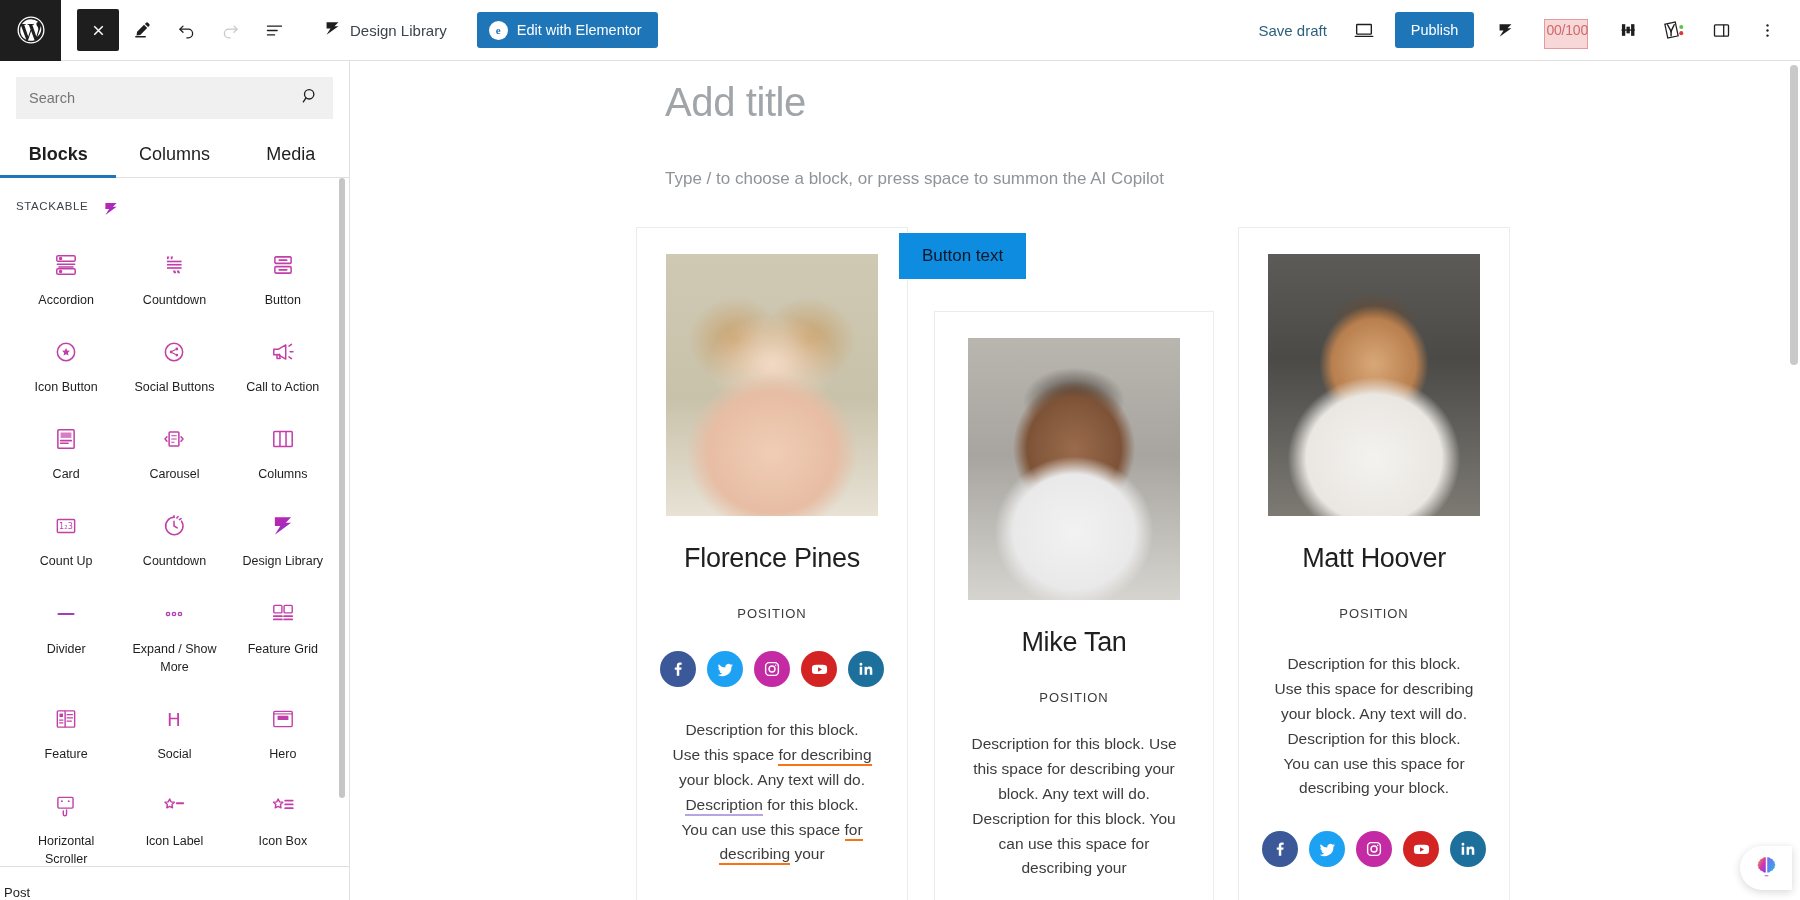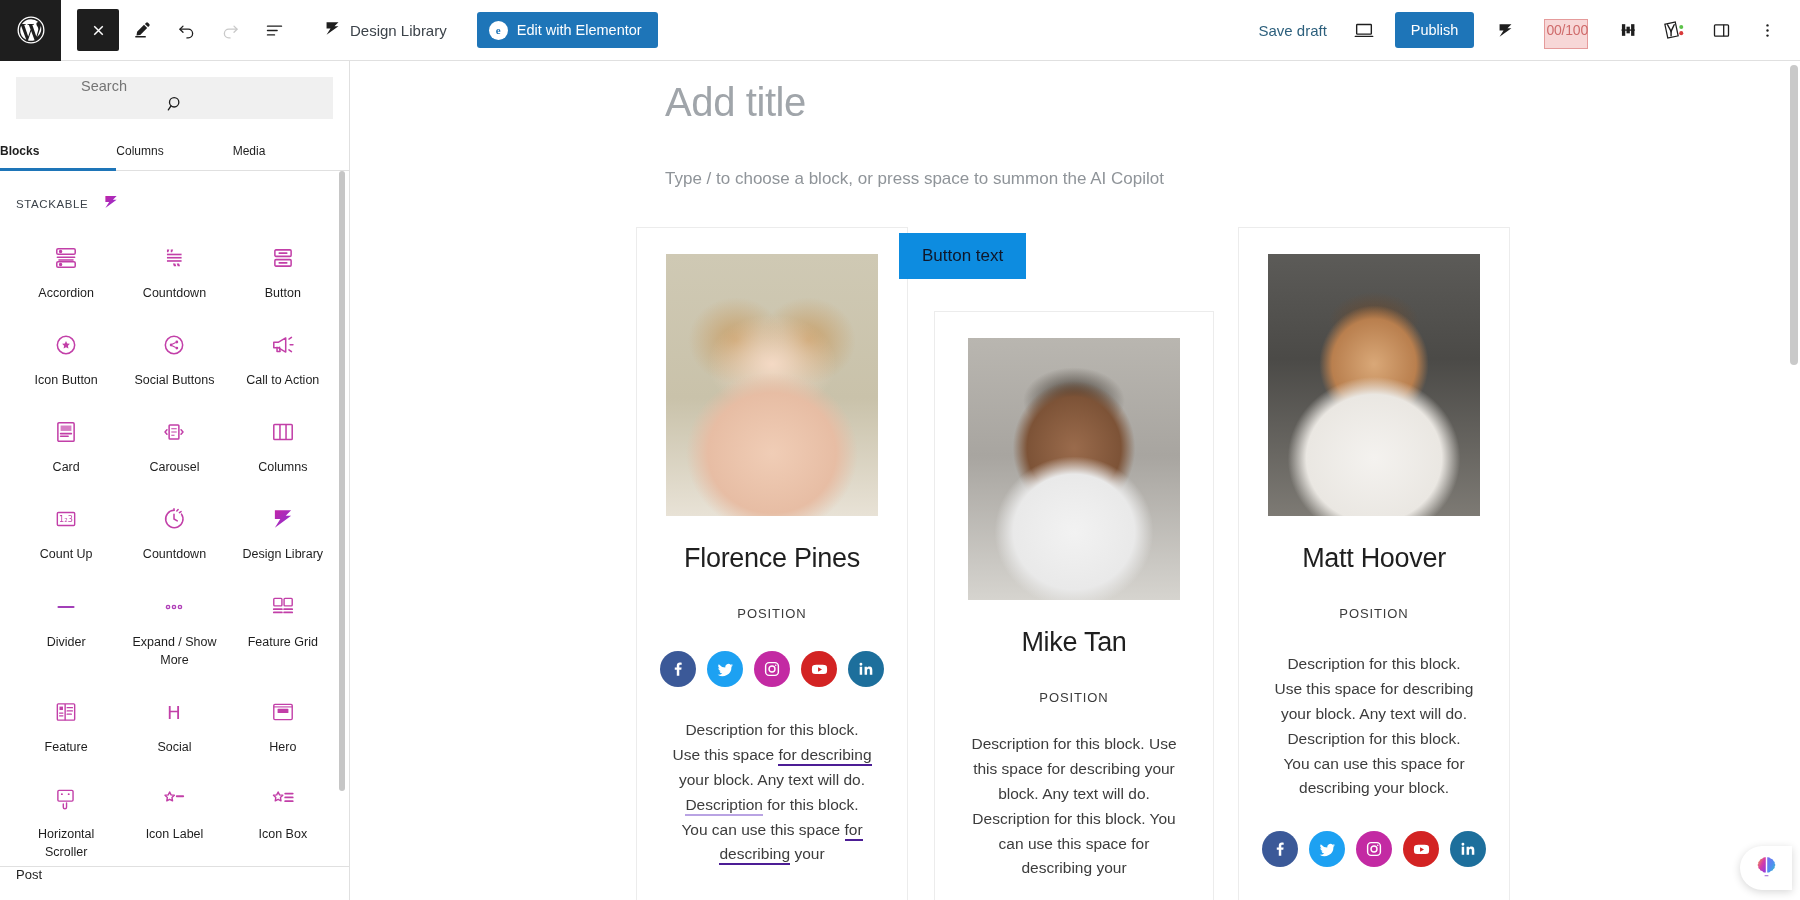--- a/index.html
+++ b/index.html
@@ -101,51 +101,50 @@
     display: flex; flex-direction: column;
     z-index: 30;
   }
   .search-wrap { padding: 16px 16px 0 16px; }
   .search-box {
     position: relative;
     background: #f0f0f0;
     border: 1px solid #f0f0f0;
     height: 42px; display: flex; align-items: center;
     padding: 0 12px;
-    flex-direction: column;
   }
   .search-box input {
     flex: 1; border: none; background: transparent;
     font-size: 14.5px; color: #1e1e1e; outline: none;
     font-family: "Liberation Sans", sans-serif;
   }
   .search-box input::placeholder { color: #757575; }
   .search-icon { flex: 0 0 auto; color: #1e1e1e; display: block; }
 
   .tabs {
     display: flex; border-bottom: 1px solid #e0e0e0;
     margin-top: 12px;
   }
   .tab {
-    flex: 1; padding: 13px 0 12px 0;
-    font-size: 12px; color: #1e1e1e; cursor: pointer;
+    flex: 1; text-align: center; padding: 13px 0 12px 0;
+    font-size: 18px; color: #1e1e1e; cursor: pointer;
     position: relative; font-weight: 400;
   }
   .tab.active { font-weight: 600; }
   .tab.active::after {
     content: ''; position: absolute; left: 0; right: 0; bottom: -1px;
     height: 3px; background: #1e75b8;
   }
 
   .blocks-scroll {
     flex: 1; overflow: hidden; position: relative;
     padding: 0 0 0 0;
   }
   .section-head {
-    display: flex; align-items: center; gap: 14px;
+    display: flex; gap: 14px;
     padding: 22px 0 10px 16px;
   }
   .section-head .lbl {
     font-size: 11.5px; letter-spacing: 0.6px; color: #3c434a; font-weight: 400;
   }
 
   .block-grid {
     display: grid; grid-template-columns: repeat(3, 1fr);
     padding: 6px 12px 0 12px;
     row-gap: 6px;
@@ -169,21 +168,21 @@
     position: absolute; right: 2px; top: 0;
     width: 6px; height: 620px;
     background: #c6c6c6; border-radius: 3px;
   }
   .sb-track {
     position: absolute; right: 2px; top: 0; bottom: 0; width: 6px;
   }
 
   .sidebar-footer {
     height: 34px; border-top: 1px solid #e0e0e0;
-    display: flex; align-items: flex-start; padding-left: 16px;
+    display: flex; align-items: flex-end; padding-left: 4px;
     font-size: 13px; color: #1e1e1e; background: #fff;
   }
 
   
   .canvas {
     position: absolute; top: 61px; left: 351px;
     width: 1449px; height: 839px;
     background: #ffffff; overflow: hidden;
   }
   .canvas-inner { position: relative; width: 100%; height: 100%; }
@@ -237,21 +236,21 @@
     display: flex; gap: 11px; margin-top: 30px; justify-content: center;
   }
   .soc {
     width: 36px; height: 36px; border-radius: 50%;
     display: flex; align-items: center; justify-content: center;
     cursor: pointer; flex: 0 0 36px;
   }
   .soc svg { display: block; }
 
   .sq-underline-pink {
-    border-bottom: 2px solid #4c1d95; padding-bottom: 1px;
+    border-bottom: 2px solid #f97316; padding-bottom: 1px;
   }
   .sq-underline-purple {
     border-bottom: 2px solid #b9a3e3; padding-bottom: 1px;
   }
 
   .button-block {
     position: absolute; left: 548px; top: 172px;
     background: #0d8ce0; color: #0f172a;
     border: none; padding: 13px 23px;
     font-size: 17px; cursor: pointer;

